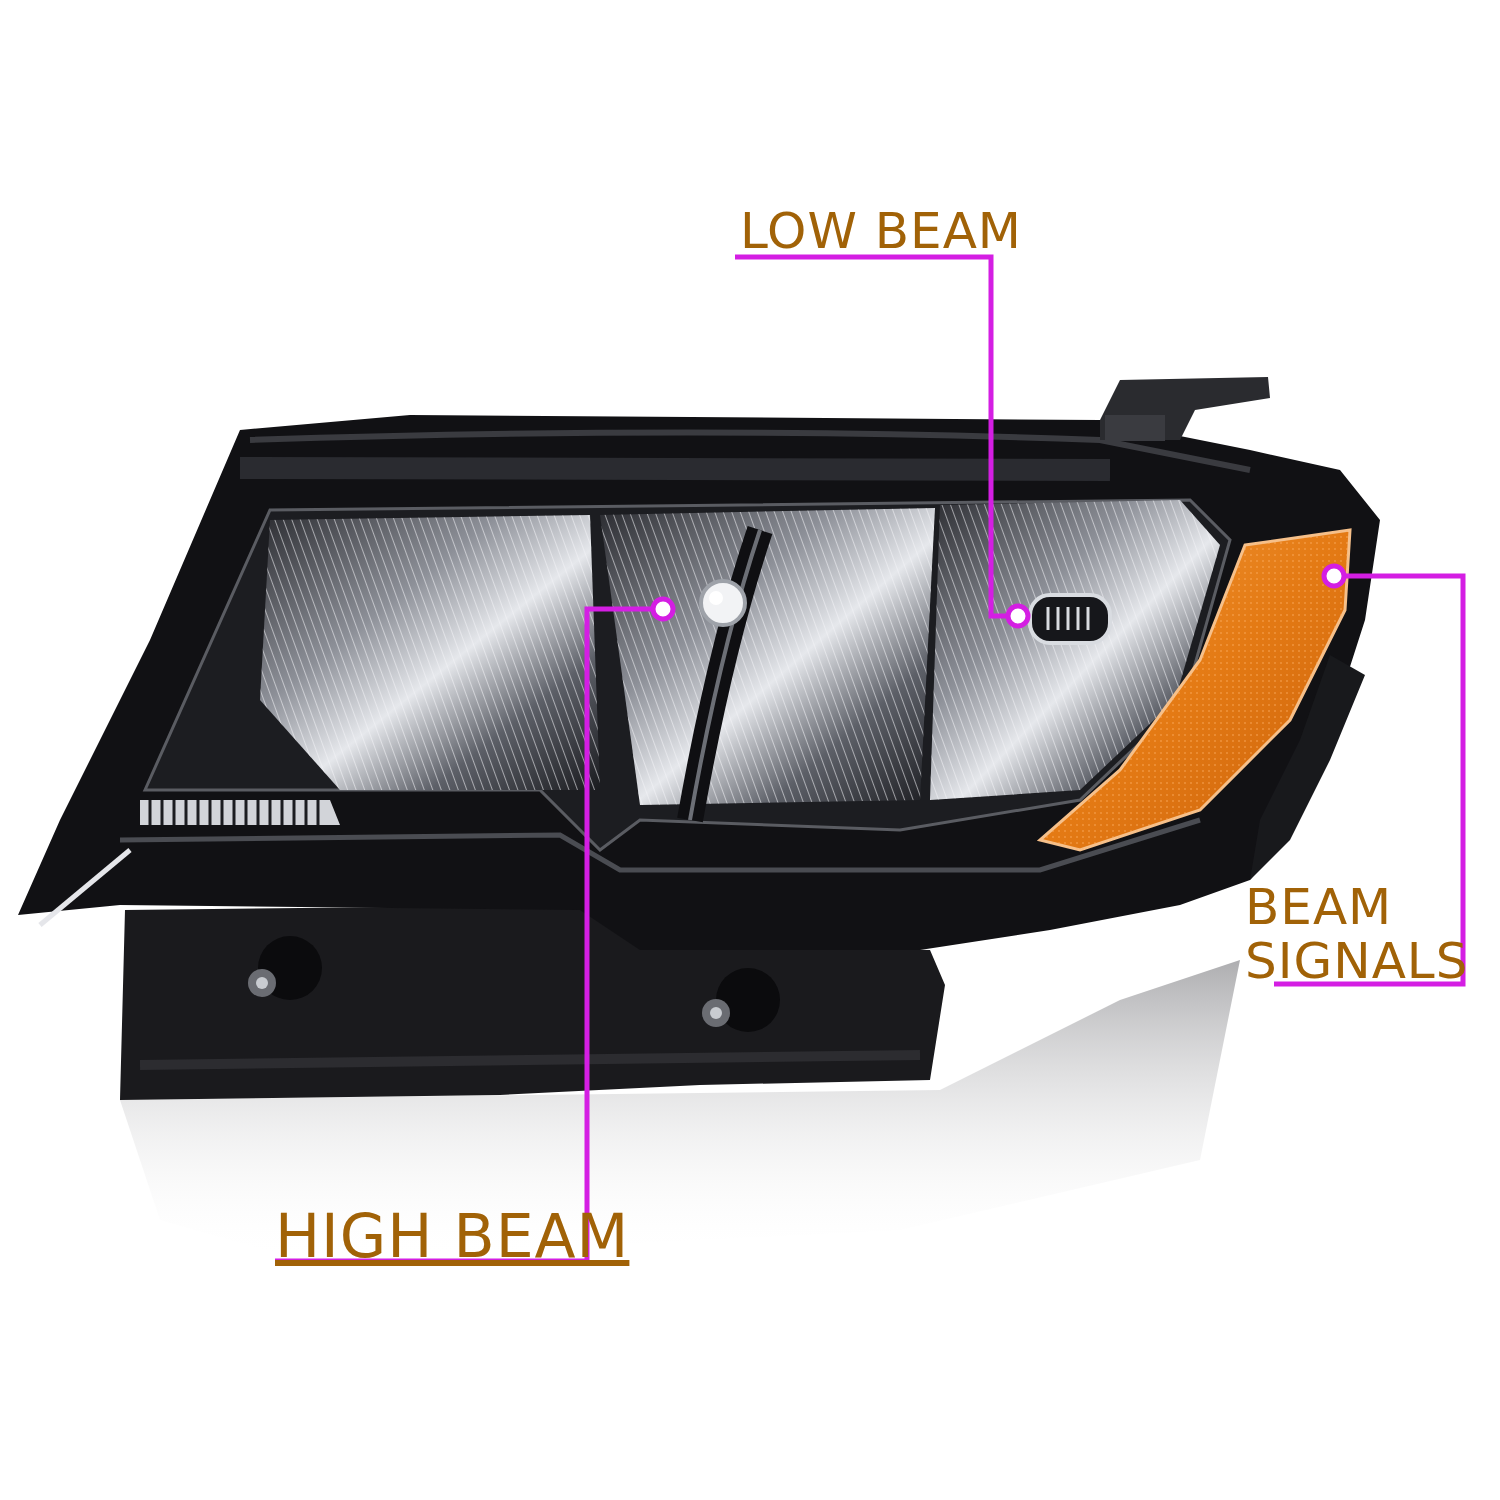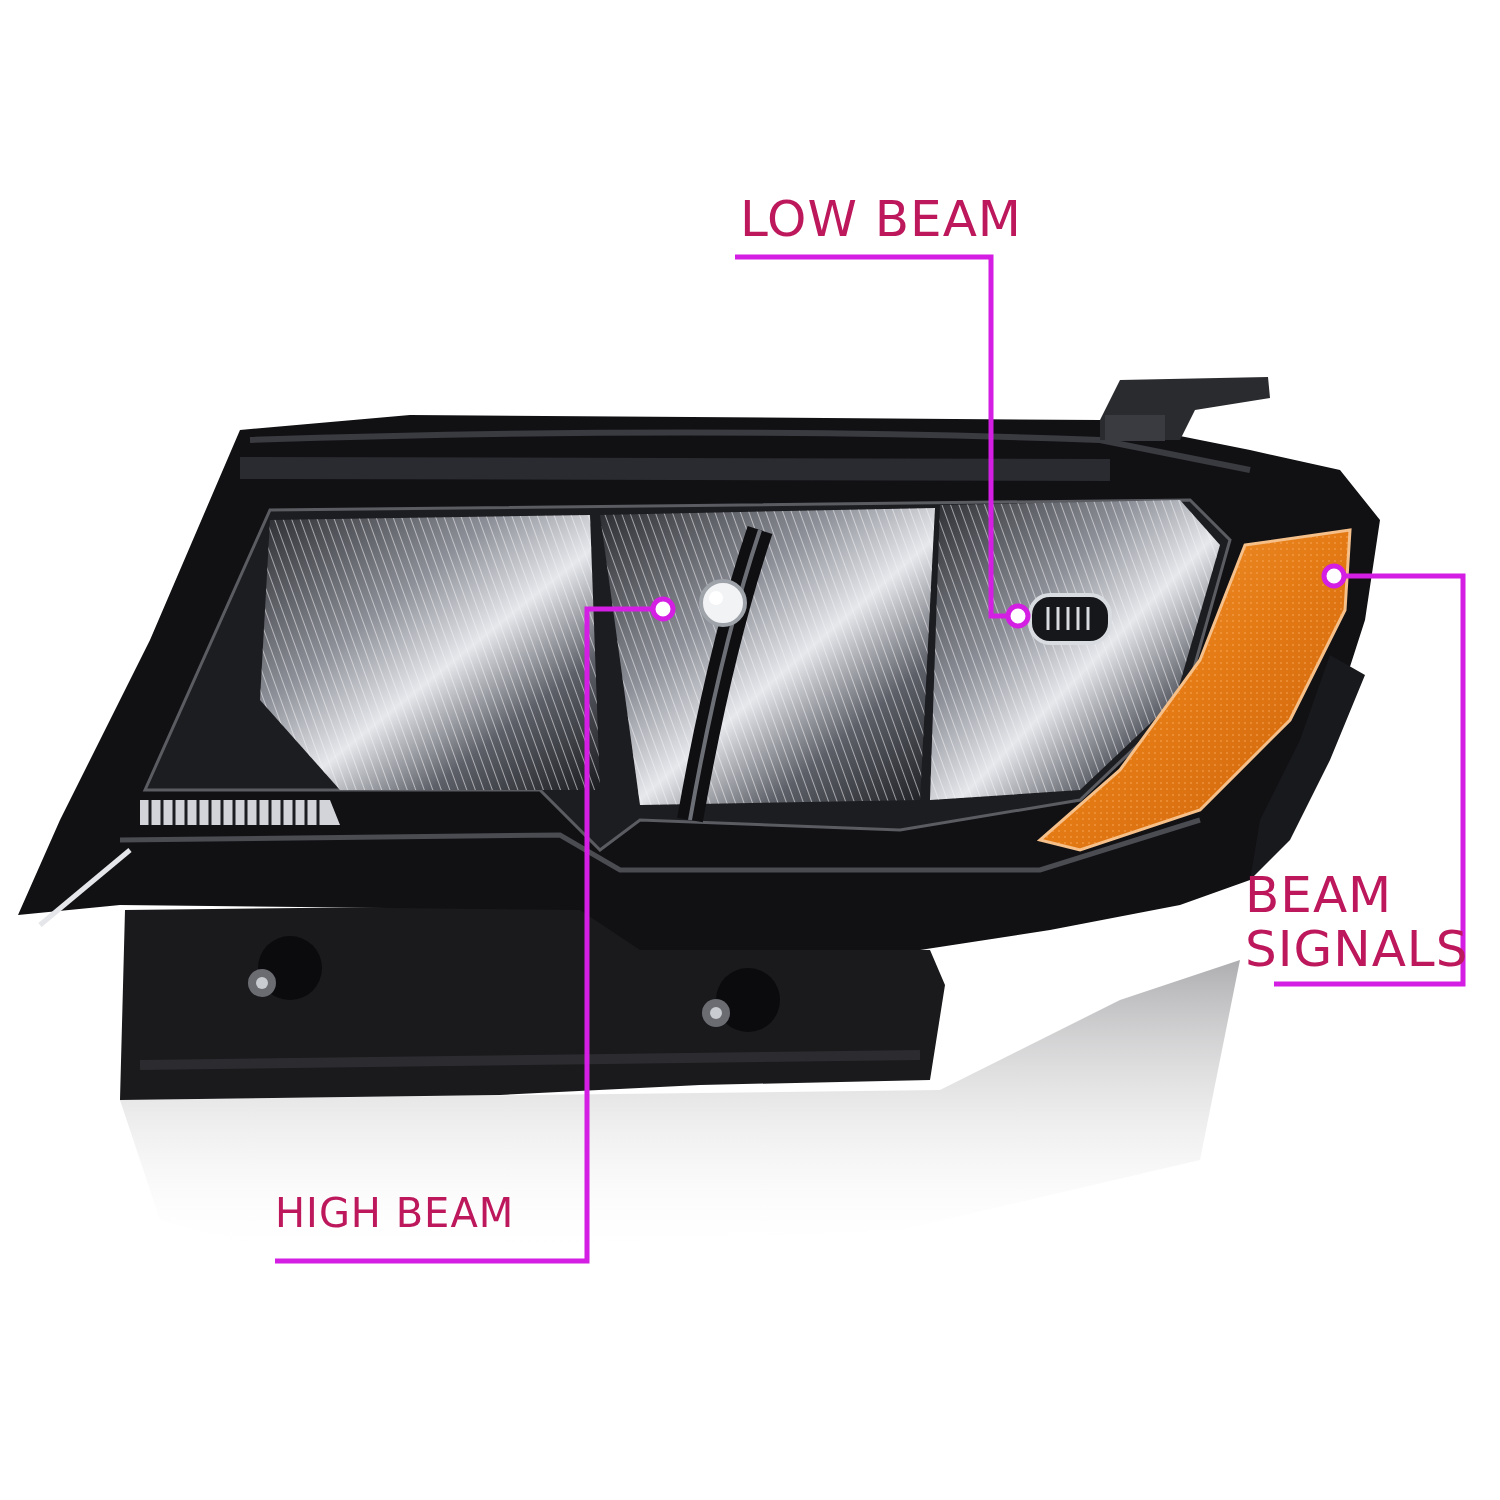--- a/index.html
+++ b/index.html
@@ -1,26 +1,26 @@
 <!DOCTYPE html>
 <html><head>
 <meta charset="utf-8">
 <style>
   html, body { margin: 0; padding: 0; background: #ffffff; }
   body { width: 1500px; height: 1500px; position: relative; overflow: hidden;
          font-family: "DejaVu Sans", "Liberation Sans", sans-serif; }
   #stage { position: absolute; left: 0; top: 0; width: 1500px; height: 1500px; }
   .callout-label {
-    position: absolute; color: #be185d; font-weight: 400;
+    position: absolute; color: #a16207; font-weight: 400;
     font-family: "DejaVu Sans", "Liberation Sans", sans-serif;
-    letter-spacing: 1px; line-height: 1.08; white-space: pre-line;
+    letter-spacing: 1px; line-height: 1.08; white-space: pre-line; margin-top: 12px;
   }
   #label-low { left: 740px; top: 192px; font-size: 50px; }
   #label-turn { left: 1245px; top: 868px; font-size: 50px; }
-  #label-high { left: 275px; top: 1192px; font-size: 40px; }
+  #label-high { left: 275px; top: 1192px; font-size: 60px; text-decoration: underline; }
 </style>
 </head>
 <body>
 
 <div id="stage">
   <svg width="1500" height="1500" viewBox="0 0 1500 1500" xmlns="http://www.w3.org/2000/svg">
     <defs>
       <linearGradient id="reflFade" x1="0" y1="0" x2="0" y2="1">
         <stop offset="0" stop-color="#6b6b70" stop-opacity="0.55"></stop>
         <stop offset="1" stop-color="#ffffff" stop-opacity="0"></stop>

